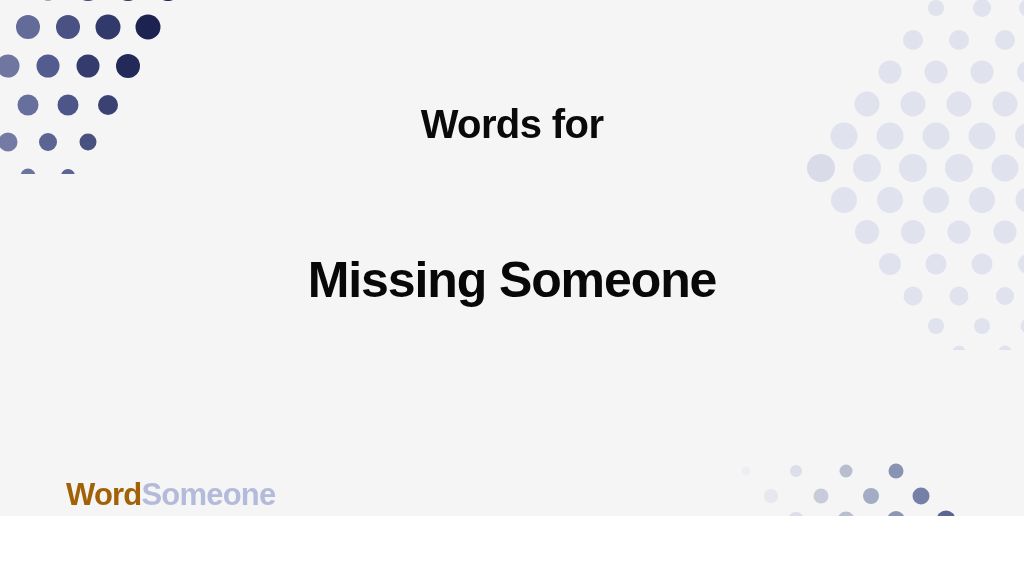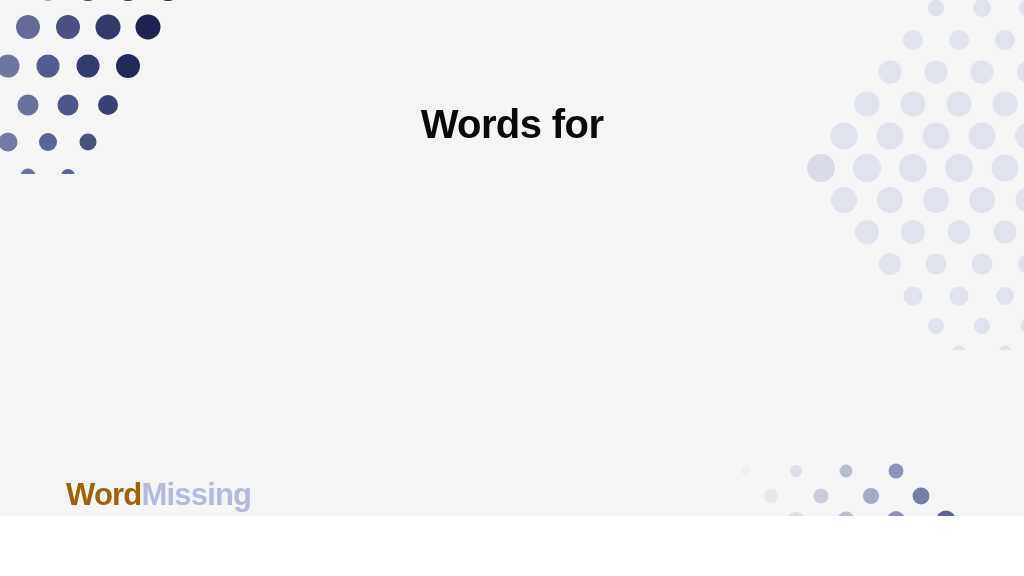--- a/index.html
+++ b/index.html
@@ -215,19 +215,20 @@
 
       <circle cx="120" cy="130" r="10" fill="#c3c8d9"></circle>
       <circle cx="170" cy="130" r="10" fill="#a0a8c1"></circle>
       <circle cx="220" cy="130" r="10.5" fill="#6b75a0"></circle>
       <circle cx="270" cy="130" r="11" fill="#3b4470"></circle>
     </svg>
   </div>
 
   <div class="center-block">
     <h2 class="eyebrow">Words for</h2>
+    <h1 class="headline">Missing Someone</h1>
   </div>
 
   <div class="brand">
-    <span class="brand-primary">Word</span><span class="brand-secondary">Missing</span>
+    <span class="brand-primary">Word</span><span class="brand-secondary">Someone</span>
   </div>
 
 </div>
 
 </body></html>

